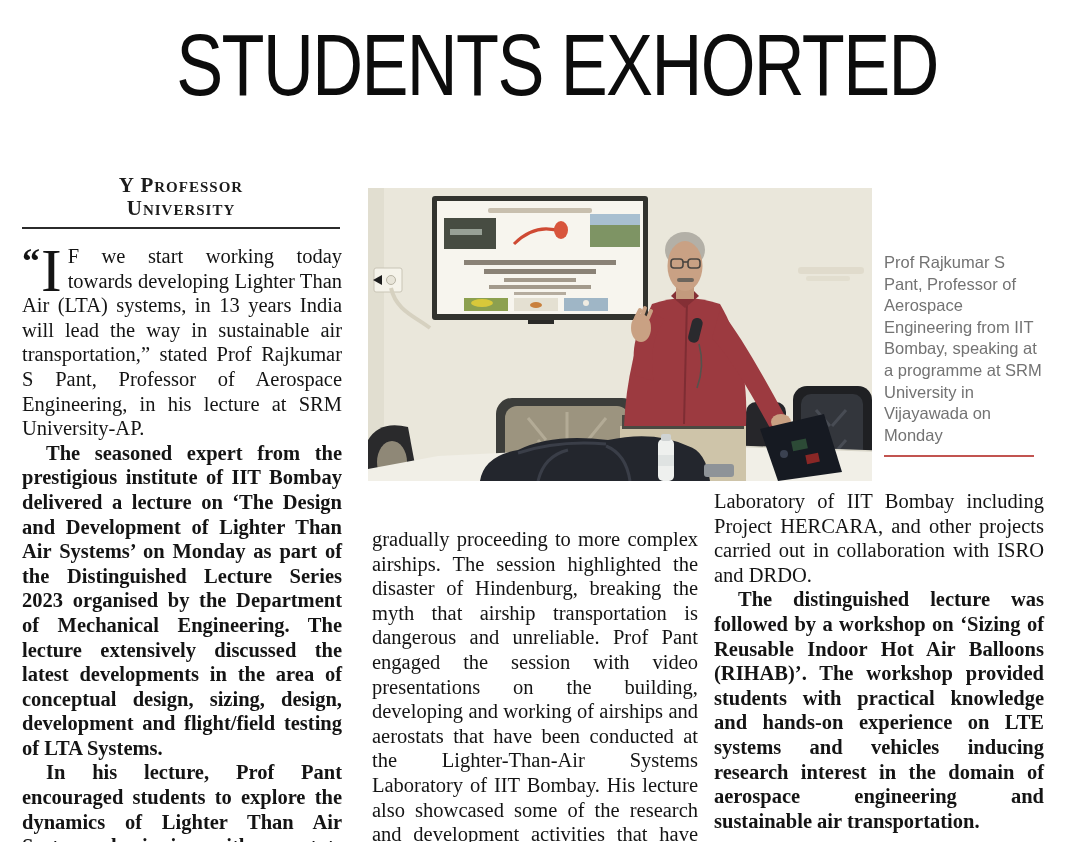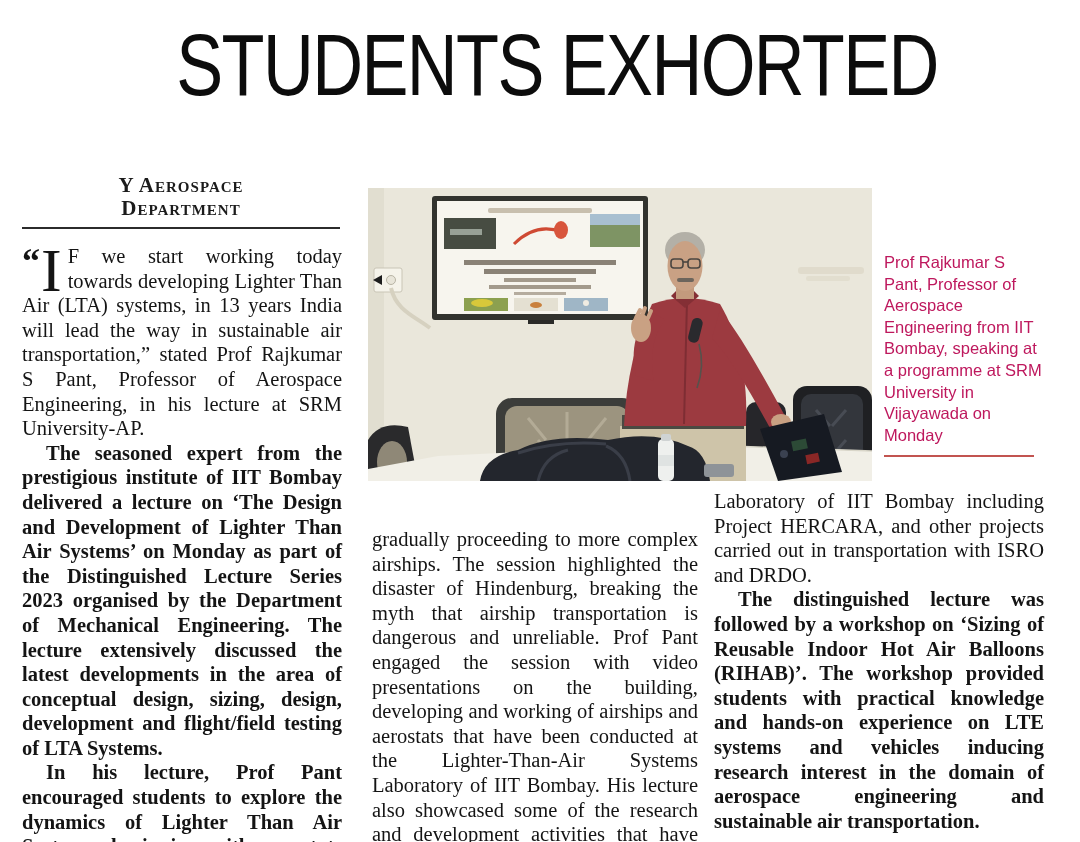--- a/index.html
+++ b/index.html
@@ -24,33 +24,33 @@
   #col2{left:372px;top:491px;width:326px;margin-top:36px;}
   #col3{left:714px;top:489px;width:330px;}
   .leadin{float:left;margin:3px 6px 0 0;height:46px;}
   .lead-quote{font-size:36px;line-height:26px;vertical-align:18px;font-weight:600;margin-right:1px;}
   .dropcap{font-size:62px;line-height:46px;}
   
   .photo{position:absolute;left:368px;top:188px;width:504px;height:293px;background:#eae7db;overflow:hidden;}
   .photo svg{display:block;}
   
   .caption{position:absolute;left:884px;top:252px;width:162px;
-    font-family:"Liberation Sans",sans-serif;font-size:16.5px;line-height:21.6px;color:#be185d;}
+    font-family:"Liberation Sans",sans-serif;font-size:16.5px;line-height:21.6px;color:#737373;}
   .caption-rule{margin-top:9px;width:150px;height:2px;}
 </style>
 </head>
 <body>
 
 <h1 class="headline" style="margin:17px;padding-top:4px;">
   <span class="headline-line"><span>STUDENTS EXHORTED</span></span>
 </h1>
 
 <div class="byline">
-  <div>Y Aerospace</div>
-  <div>Department</div>
+  <div>Y Professor</div>
+  <div>University</div>
 </div>
 <div class="byline-rule"></div>
 
 <div class="col" id="col1">
   <p>
     <span class="leadin"><span class="lead-quote">“</span><span class="dropcap">I</span></span><span>F we start working today towards developing Lighter Than Air (LTA) systems, in 13 years India will lead the way in sustainable air transportation,” stated Prof Rajkumar S Pant, Professor of Aerospace Engineering, in his lecture at SRM University-AP.</span>
   </p>
   <p class="indent">The seasoned expert from the prestigious institute of IIT Bombay delivered a lecture on ‘The Design and Development of Lighter Than Air Systems’ on Monday as part of the Distinguished Lecture Series 2023 organised by the Department of Mechanical Engineering. The lecture extensively discussed the latest developments in the area of conceptual design, sizing, design, development and flight/field testing of LTA Systems.</p>
   <p class="indent">In his lecture, Prof Pant encouraged students to explore the dynamics of Lighter Than Air Systems, beginning with aerostats and then</p>
 </div>
@@ -161,15 +161,15 @@
 <div class="caption">
   <span>Prof Rajkumar S Pant, Professor of Aerospace Engineering from IIT Bombay, speaking at a programme at SRM University in Vijayawada on Monday</span>
   <div class="caption-rule" style="background: rgb(194, 84, 80);"></div>
 </div>
 
 <div class="col" id="col2">
   <p>gradually proceeding to more complex airships. The session highlighted the disaster of Hindenburg, breaking the myth that airship transportation is dangerous and unreliable. Prof Pant engaged the session with video presentations on the building, developing and working of airships and aerostats that have been conducted at the Lighter-Than-Air Systems Laboratory of IIT Bombay. His lecture also showcased some of the research and development activities that have been carried out in the LTA Systems</p>
 </div>
 
 <div class="col" id="col3">
-  <p>Laboratory of IIT Bombay including Project HERCARA, and other projects carried out in transportation with ISRO and DRDO.</p>
+  <p>Laboratory of IIT Bombay including Project HERCARA, and other projects carried out in collaboration with ISRO and DRDO.</p>
   <p class="indent">The distinguished lecture was followed by a workshop on ‘Sizing of Reusable Indoor Hot Air Balloons (RIHAB)’. The workshop provided students with practical knowledge and hands-on experience on LTE systems and vehicles inducing research interest in the domain of aerospace engineering and sustainable air transportation.</p>
 </div>
 
 </body></html>

